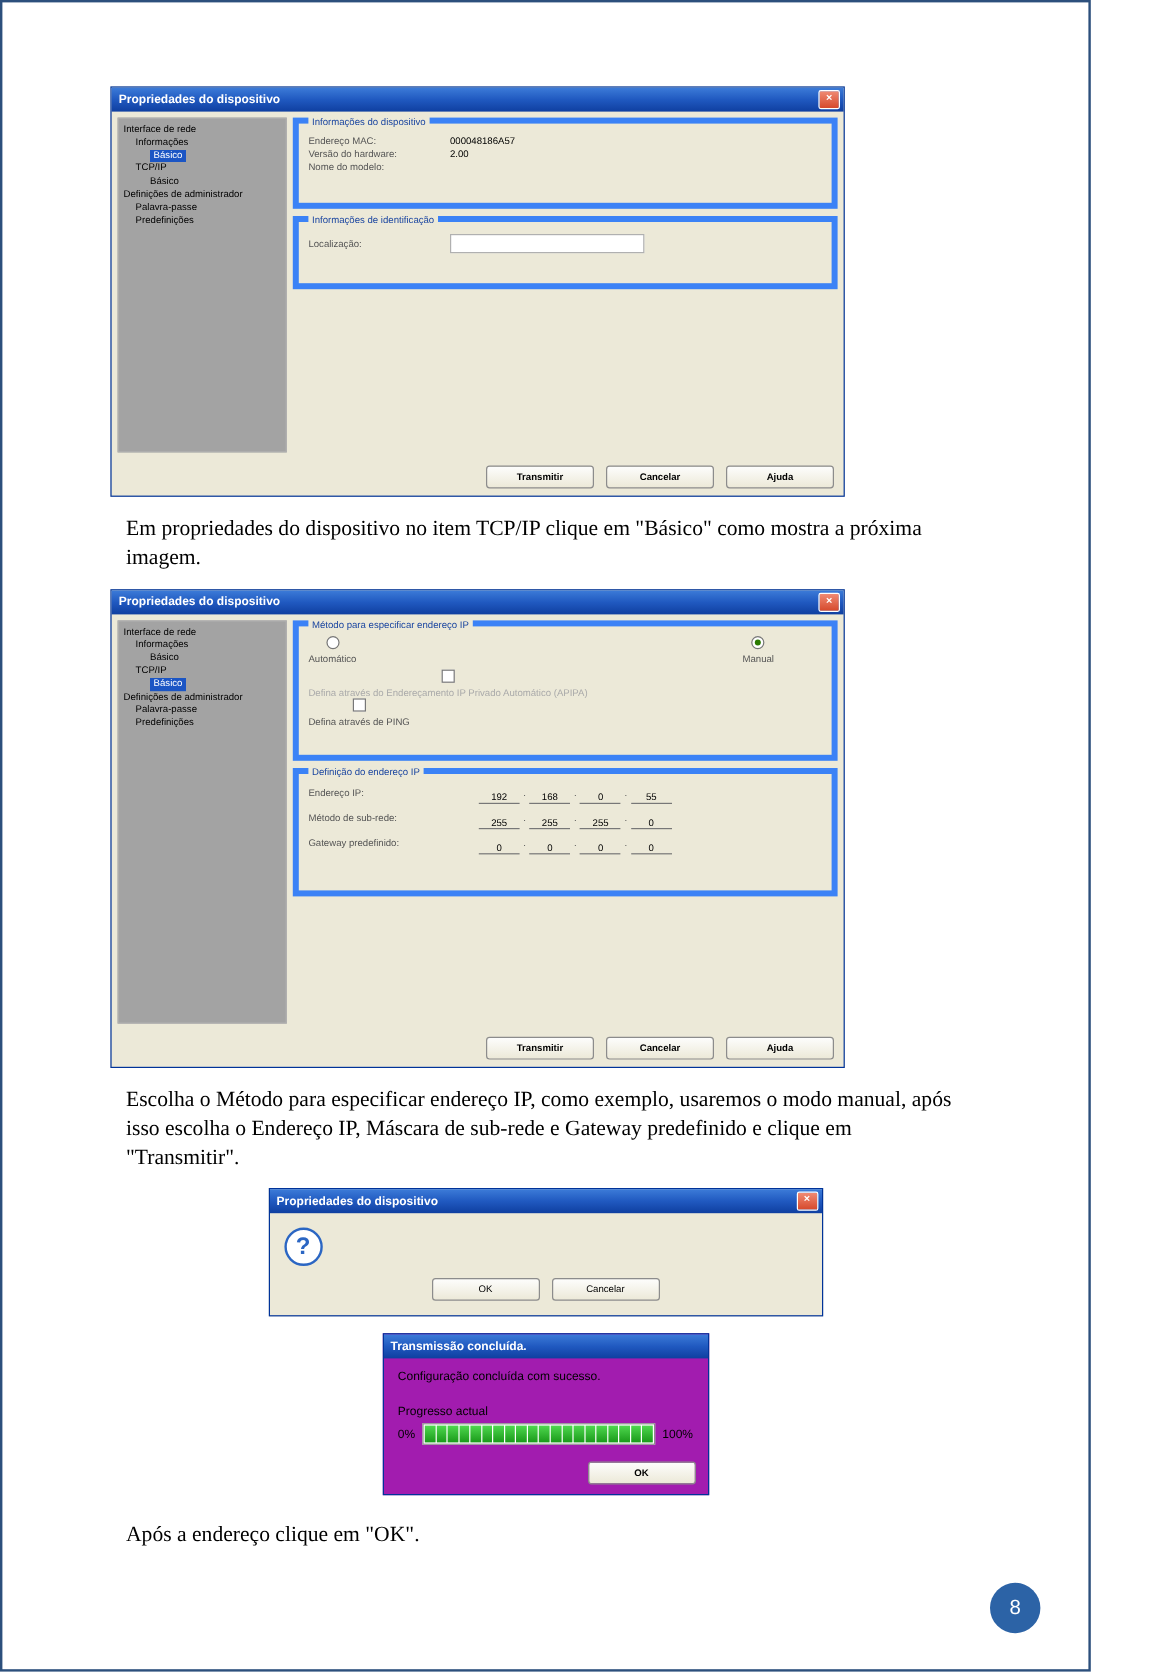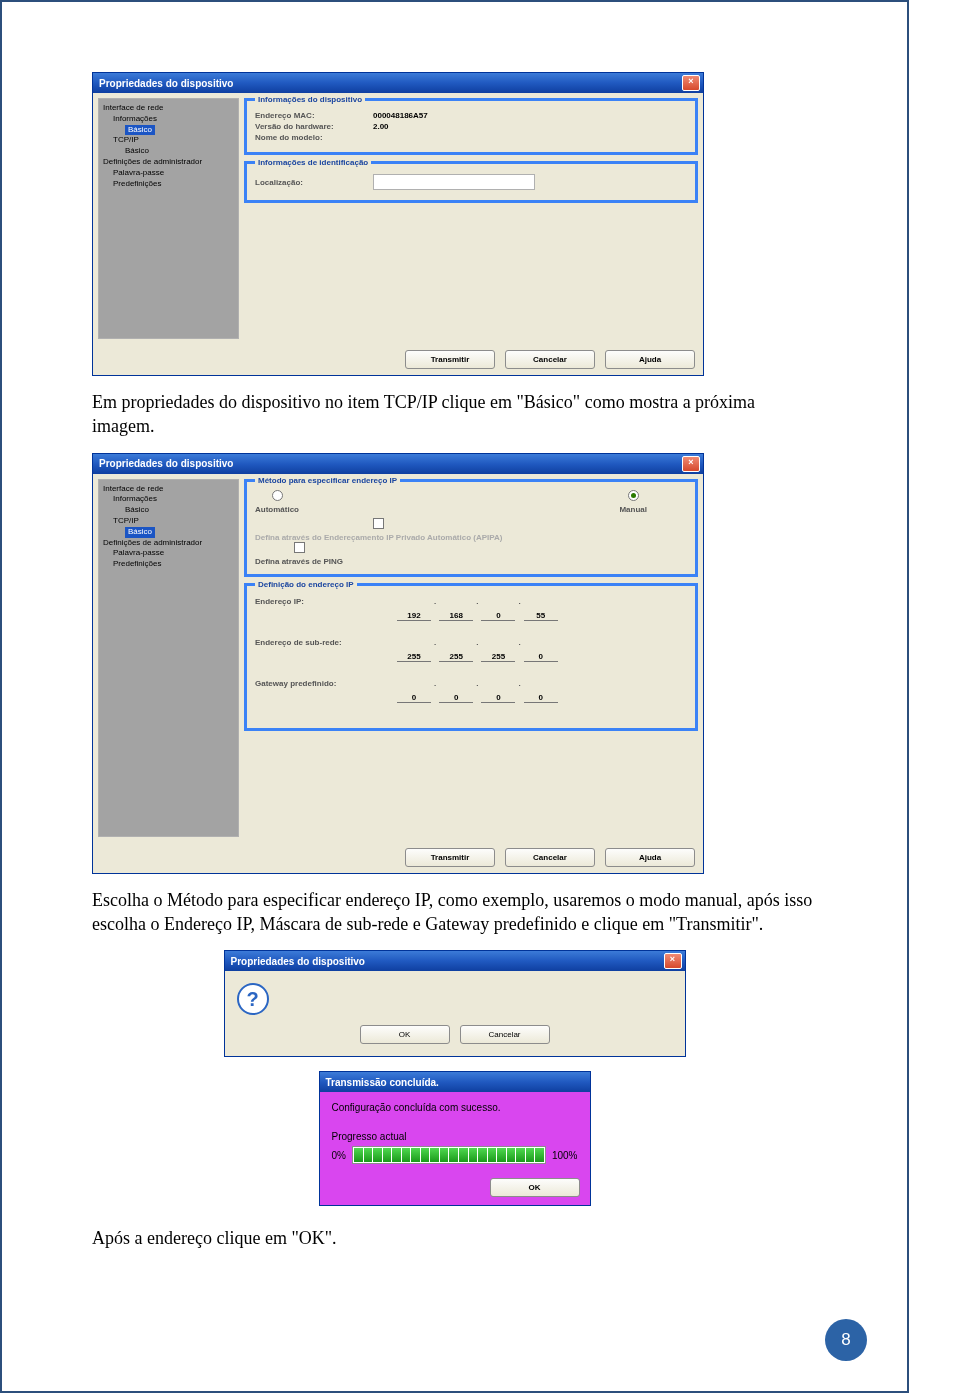--- a/index.html
+++ b/index.html
@@ -13,21 +13,21 @@
     position: relative;
     width: 909px;
     height: 1393px;
     border: 2px solid #2c4f7c;
     box-sizing: border-box;
     padding: 60px 90px 50px 90px;
   }
   .body-text {
     font-size: 18px;
     color: #000;
-    margin: 14px 0;
+    margin: 14px 13px;
     line-height: 1.35;
     font-family: Liberation Serif, serif;
   }
   .page-num {
     position: absolute;
     right: 40px;
     bottom: 30px;
     width: 42px;
     height: 42px;
     border-radius: 50%;
@@ -91,25 +91,24 @@
     background: #1b55c4;
     color: #fff;
     display: inline-block;
     padding: 0 3px;
   }
   .content-pane {
     flex: 1;
     margin: 5px 5px 5px 0;
   }
   .groupbox {
-    border: 3px solid #3b82f6;
+    border: 5px solid #3b82f6;
     margin-bottom: 6px;
-    padding: 6px 8px 8px 8px;
+    padding: 6px 8px 23px 8px;
     position: relative;
-    font-weight: bold;
   }
   .groupbox .legend {
     position: relative;
     top: -13px;
     background: #ece9d8;
     display: inline-block;
     padding: 0 3px;
     color: #1b46a0;
     font-size: 8px;
   }
@@ -168,21 +167,21 @@
     font-size: 8px;
     color: #555;
   }
   .ip-row .lbl { width: 140px; }
   .ip-row .oct {
     display: inline-block;
     width: 34px;
     border-bottom: 1px solid #777;
     text-align: center;
     color: #000;
-    margin: 14px 2px;
+    margin: 4px 2px;
   }
   .ip-row .dot { margin: 0 1px; color: #555; }
   .small-input {
     border: 1px solid #b0b0b0;
     background: #fff;
     height: 14px;
     width: 160px;
   }
 
   
@@ -211,21 +210,21 @@
   .dlg-btns {
     display: flex; justify-content: center; gap: 10px; padding: 6px 0 12px 0;
   }
 
   
   .dlg-trans {
     width: 270px;
     margin: 10px auto 20px auto;
     border: 1px solid #003399;
     font-family: Tahoma, Arial, sans-serif;
-    background: #d946ef;
+    background: #a21caf;
   }
   .dlg-trans .body { padding: 10px 12px 8px 12px; font-size: 10px; color: #000; }
   .progress-wrap {
     display: flex; align-items: center; gap: 6px; margin-top: 4px;
   }
   .progress {
     flex: 1;
     height: 14px;
     border: 1px solid #8c8c8c;
     background: #fff;
@@ -346,21 +345,21 @@
               <span class="lbl">Endereço IP:</span>
               <span class="oct">192</span>
                 <span class="dot">.</span>
               <span class="oct">168</span>
                 <span class="dot">.</span>
               <span class="oct">0</span>
                 <span class="dot">.</span>
               <span class="oct">55</span>
             </div>
             <div class="ip-row">
-              <span class="lbl">Endereço de sub-rede:</span>
+              <span class="lbl">Método de sub-rede:</span>
               <span class="oct">255</span>
                 <span class="dot">.</span>
               <span class="oct">255</span>
                 <span class="dot">.</span>
               <span class="oct">255</span>
                 <span class="dot">.</span>
               <span class="oct">0</span>
             </div>
             <div class="ip-row">
               <span class="lbl">Gateway predefinido:</span>

